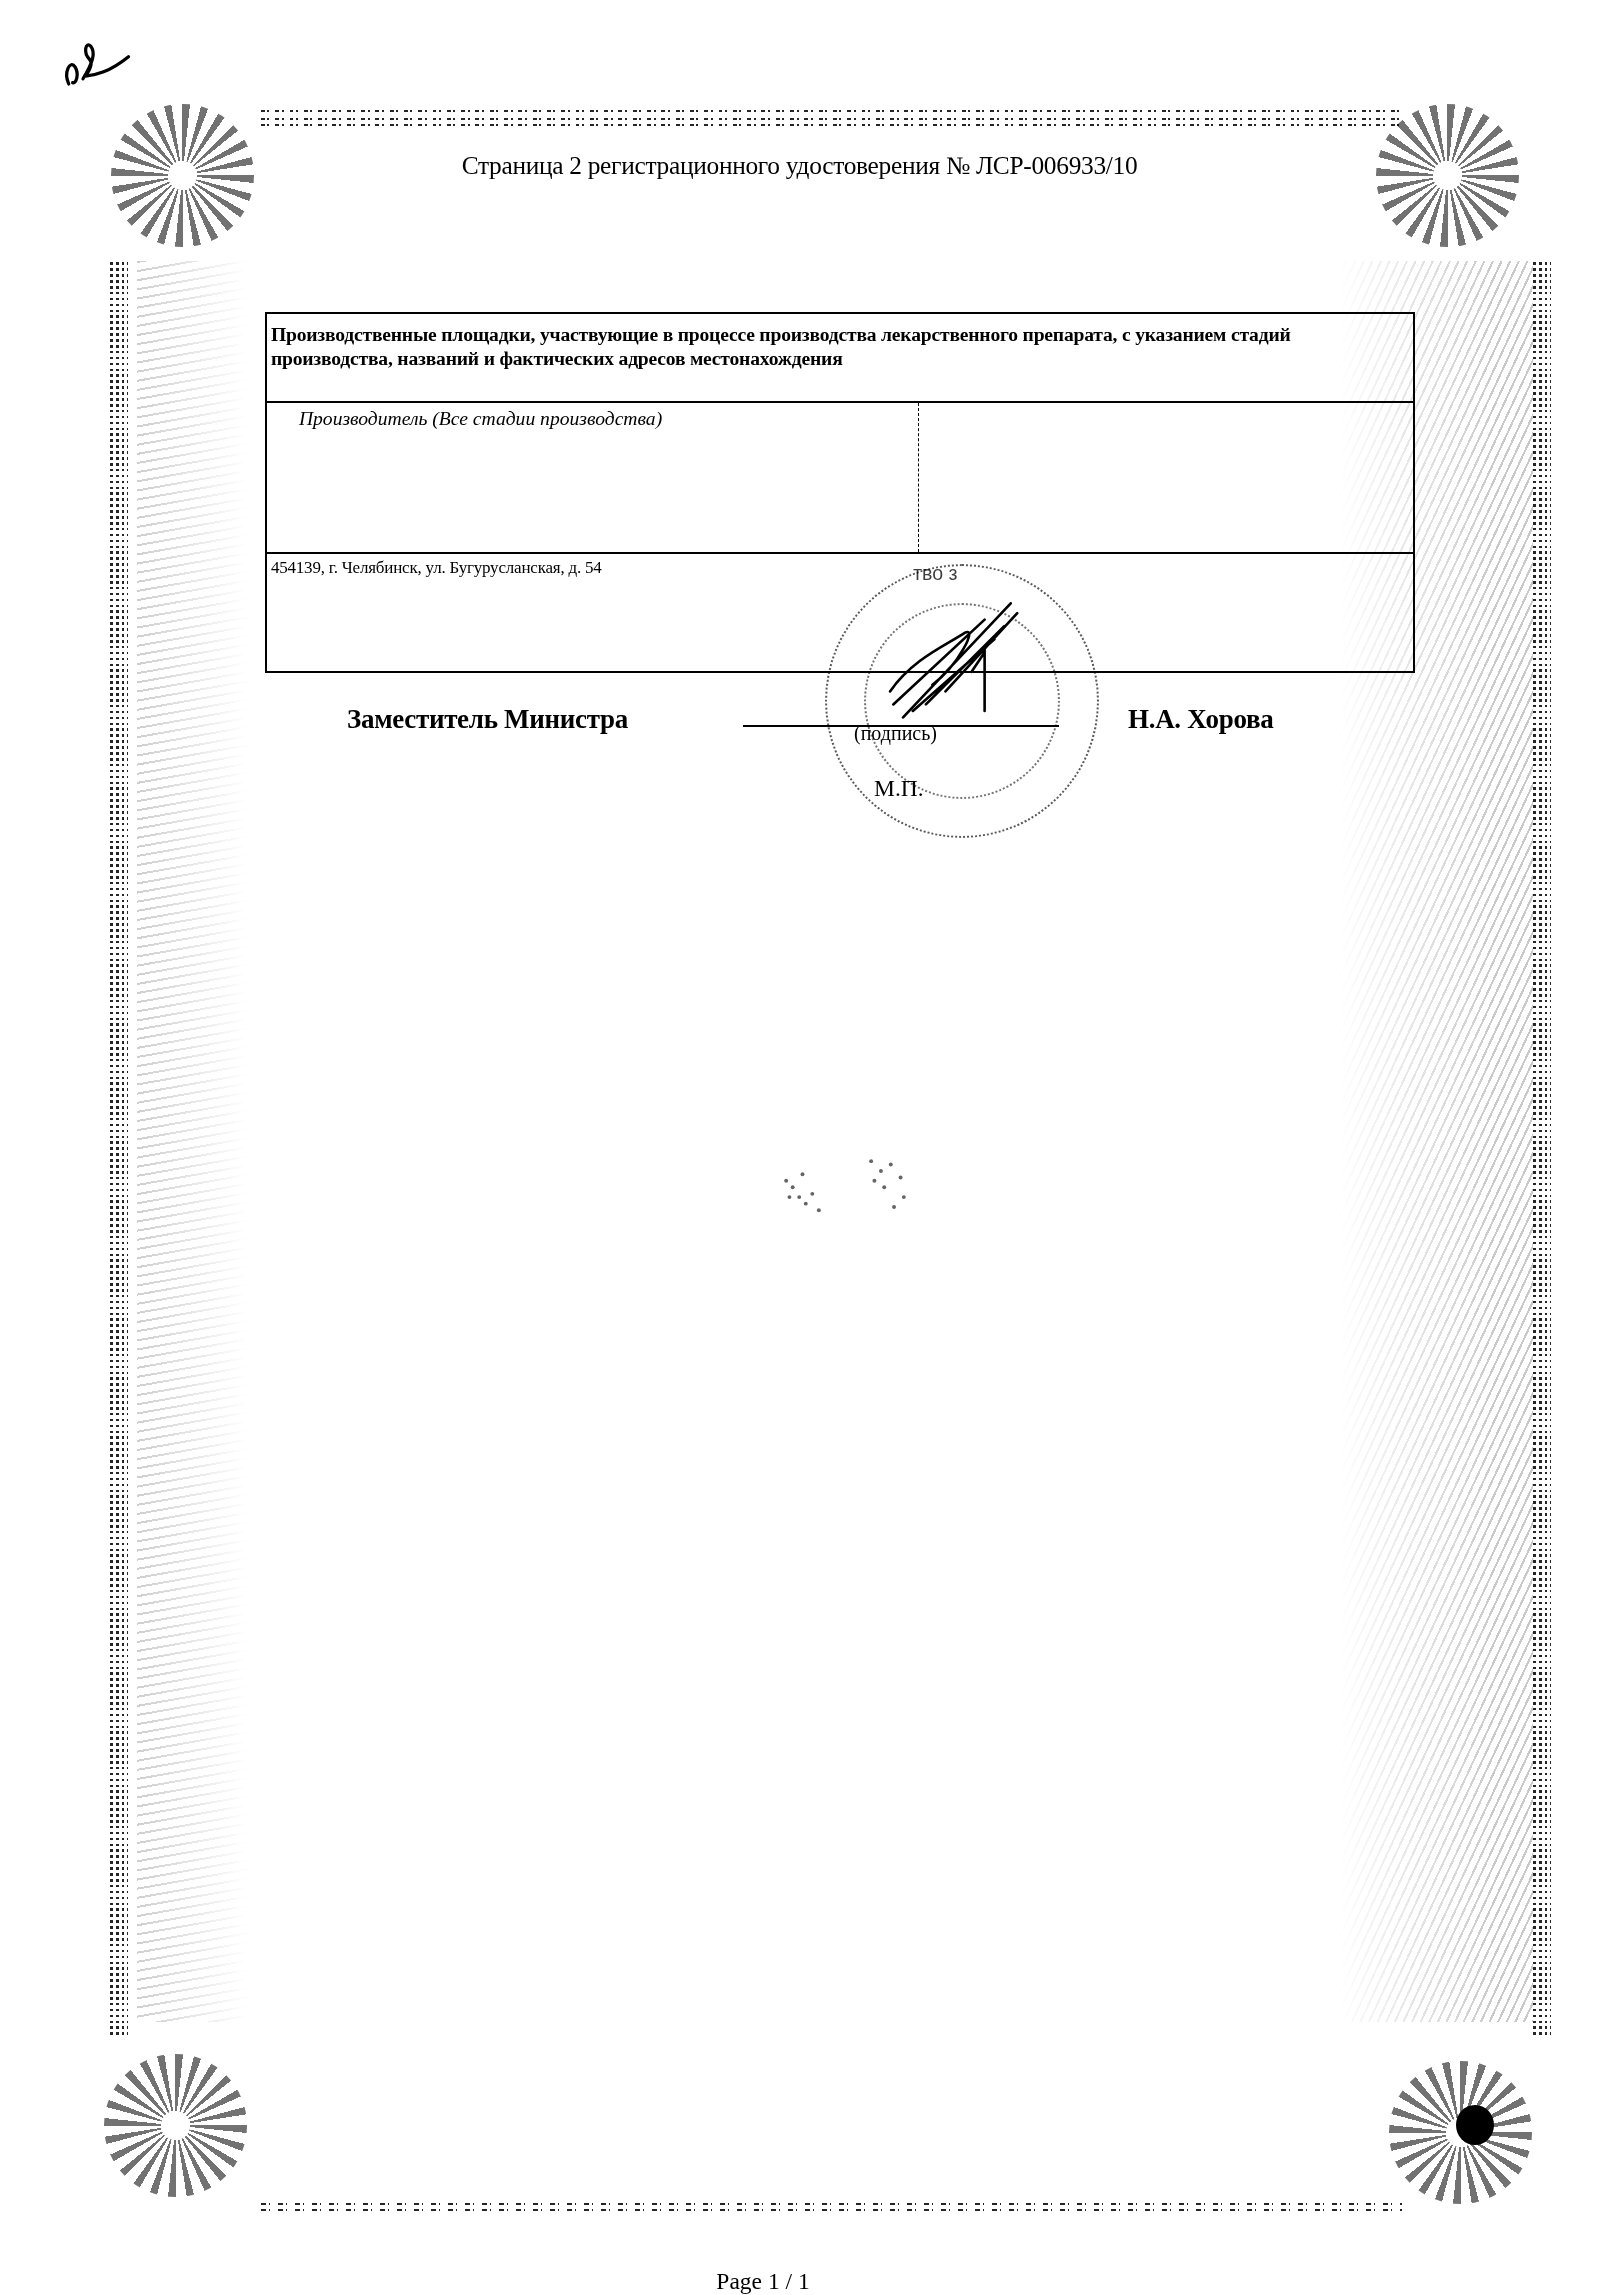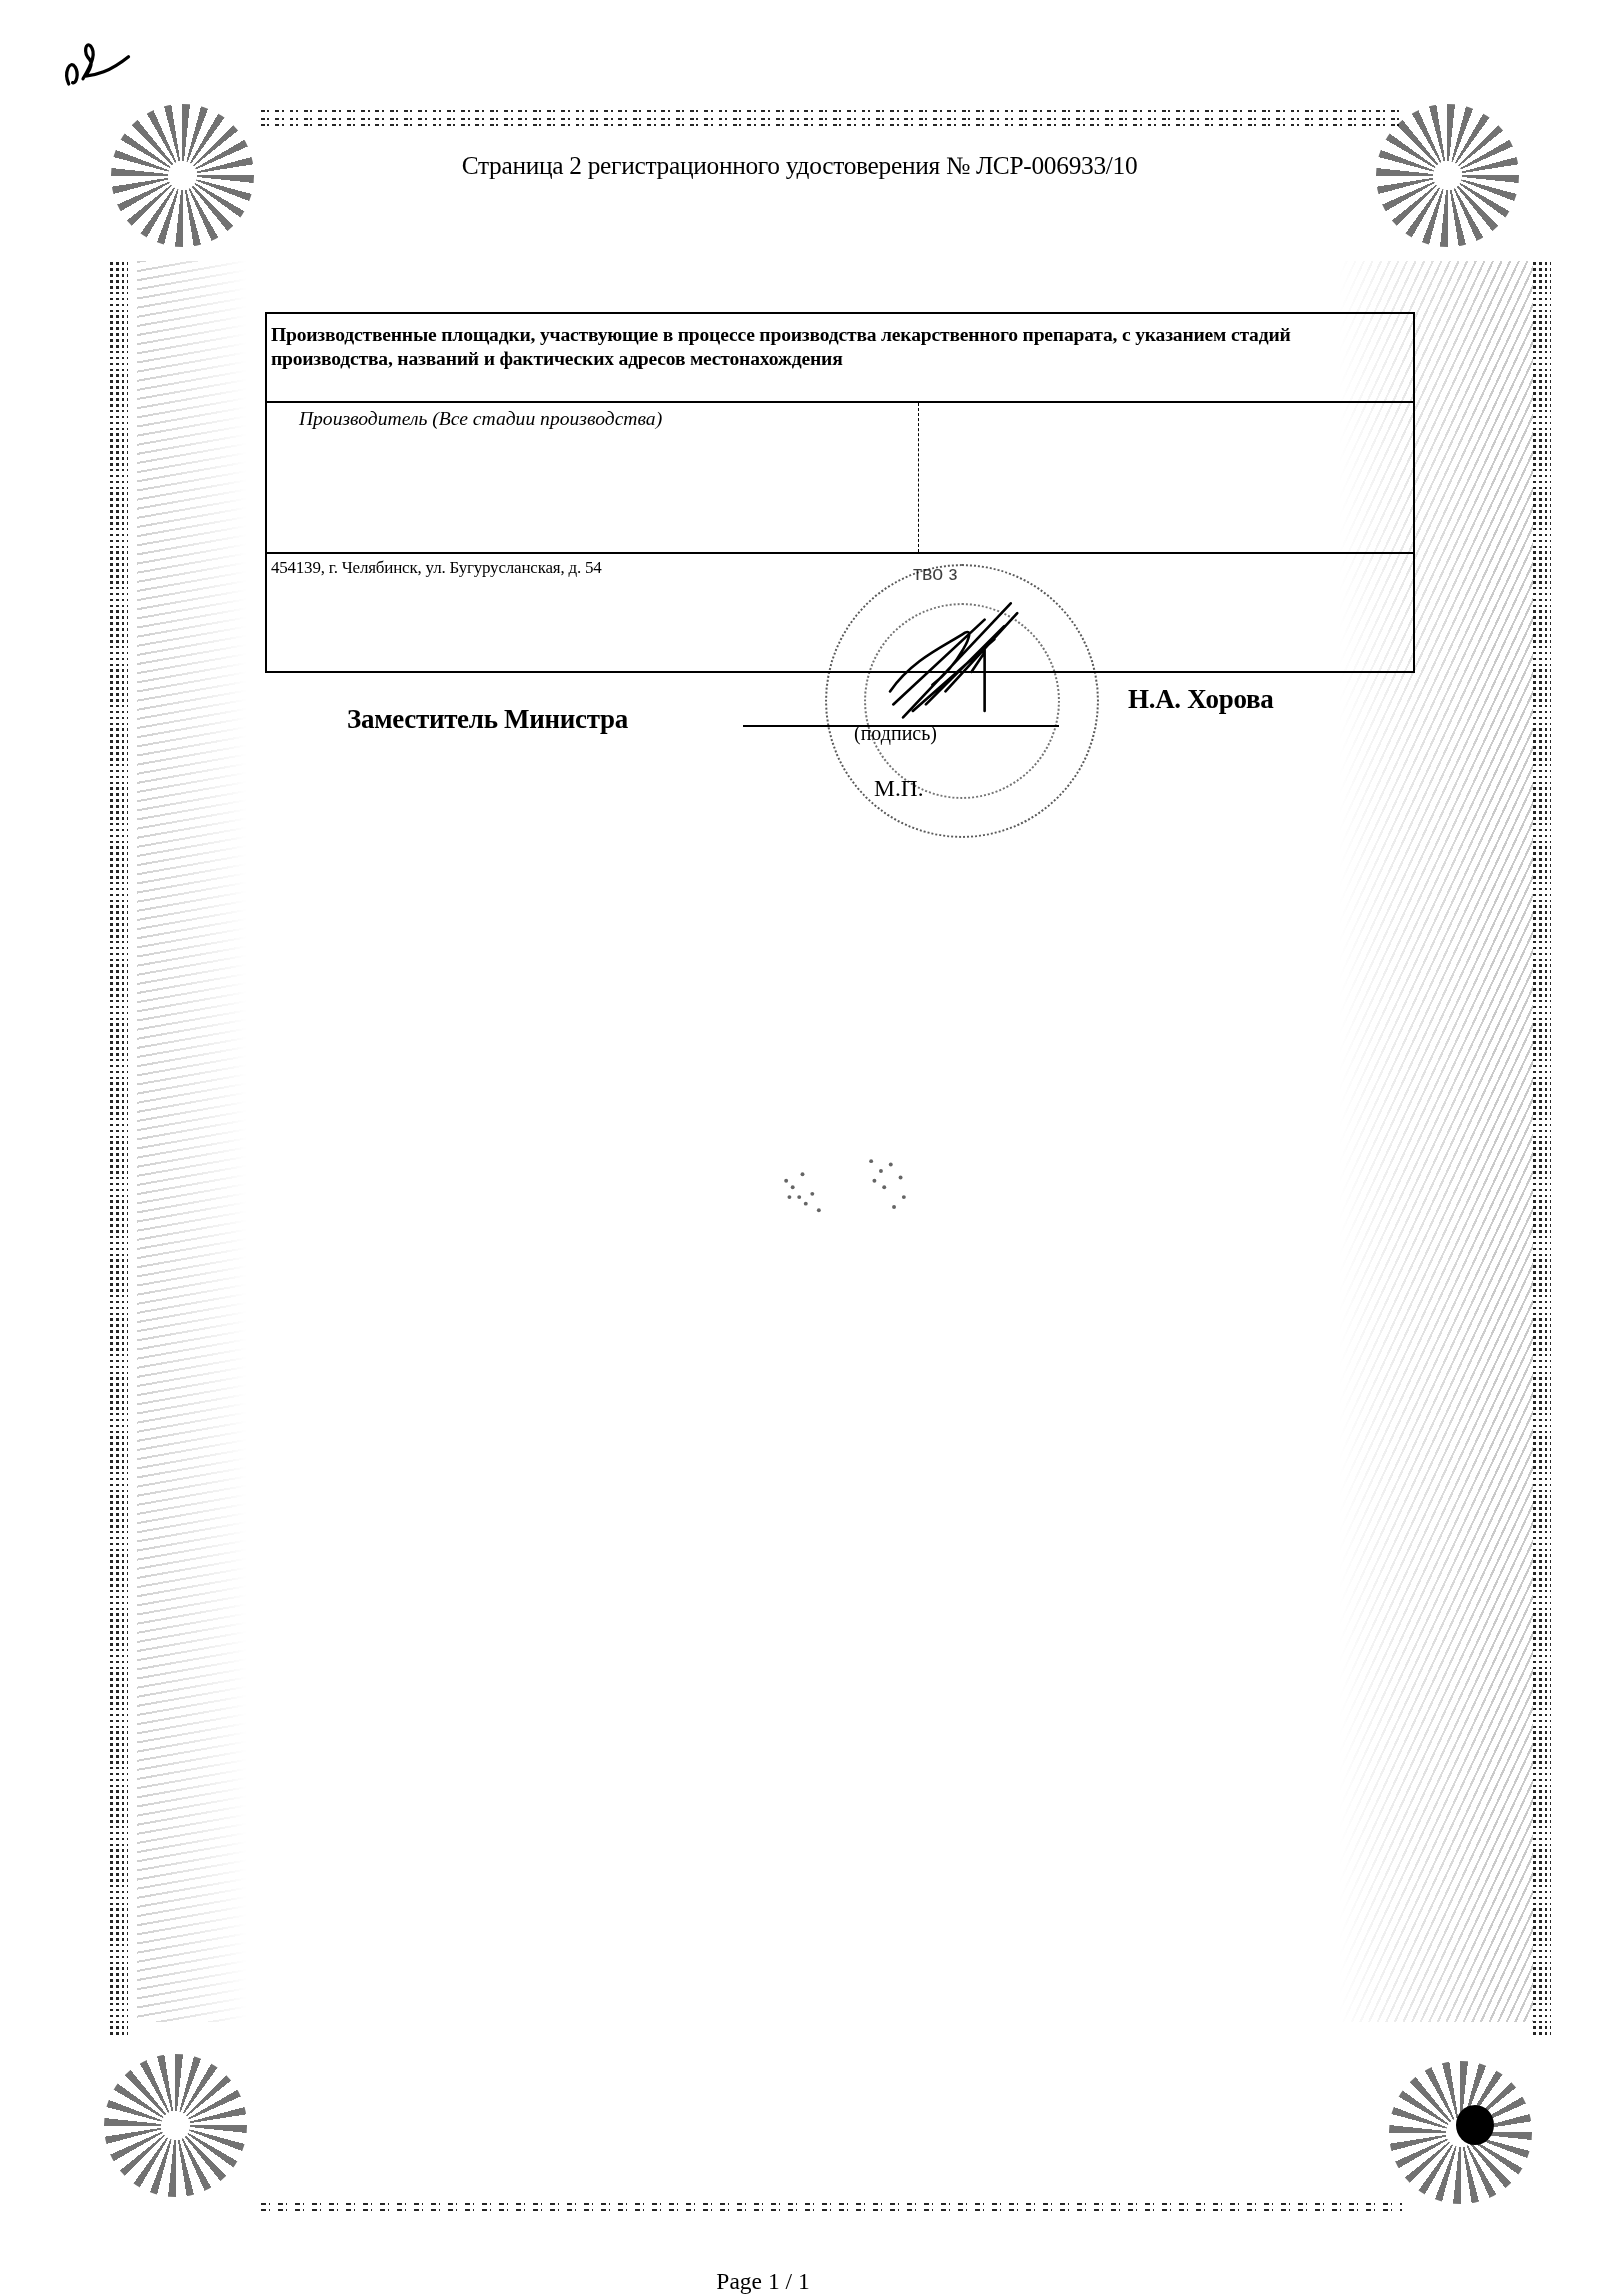--- a/index.html
+++ b/index.html
@@ -85,21 +85,21 @@
     .t-row1 .divider { position: absolute; left: 651px; top: 0; bottom: 0; border-left: 1.3px dashed #000; }
     .t-row1 .c-right { position: absolute; left: 657px; top: 3.9px; right: 6.5px; font-size: 19.6px; line-height: 26px; letter-spacing: -0.2px; }
     .t-row1 .c-right .caps { font-size: 21.5px; }
     .t-row2 { position: absolute; left: 3.9px; top: 244px; font-size: 17px; letter-spacing: -0.2px; }
 
     
     .sig-title { left: 347px; top: 704px; font-size: 27px; font-weight: bold; letter-spacing: -0.3px; }
     .sig-line { left: 743px; top: 725px; width: 316px; height: 2px; background: #000; }
     .sig-caption { left: 854px; top: 722px; font-size: 20px; }
     .sig-mp { left: 874px; top: 775px; font-size: 23.5px; }
-    .sig-name { left: 1128px; top: 684px; font-size: 27px; font-weight: bold; letter-spacing: -0.3px; text-align: center; }
+    .sig-name { left: 1128px; top: 704px; font-size: 27px; font-weight: bold; letter-spacing: -0.3px; text-align: center; }
 
     
     .stamp { left: 825px; top: 564px; width: 274px; height: 274px; border-radius: 50%;
       border: 2.6px dotted rgba(0,0,0,.65); box-sizing: border-box; }
     .stamp-inner { left: 864px; top: 603px; width: 196px; height: 196px; border-radius: 50%;
       border: 2px dotted rgba(0,0,0,.55); box-sizing: border-box; }
     .stamp-text-top { left: 913px; top: 562px; font-family: "Liberation Sans", sans-serif; font-size: 19.6px; opacity: .75; }
     .signature-scribble { left: 854px; top: 587px; width: 196px; height: 137px; }
 
     

